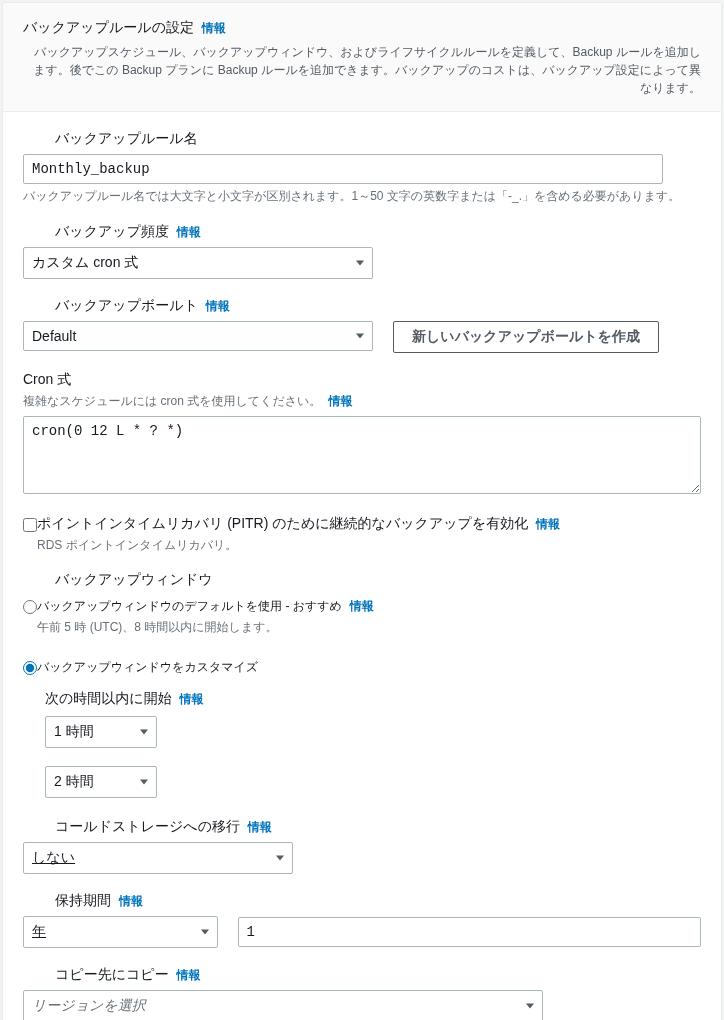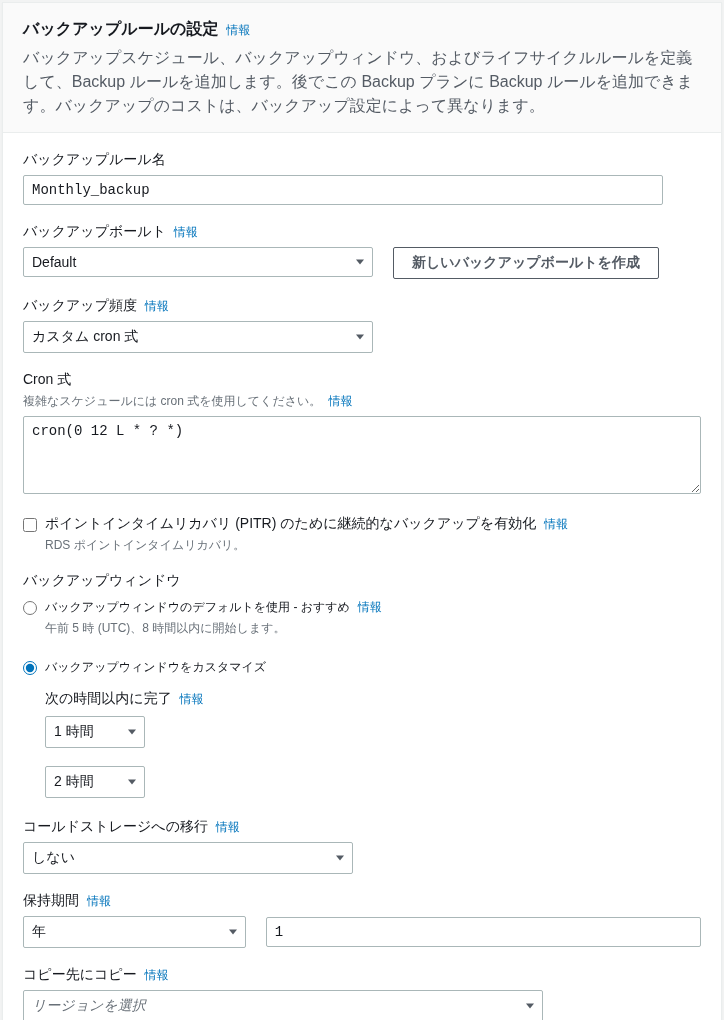--- a/index.html
+++ b/index.html
@@ -15,39 +15,40 @@
     border: 1px solid #eaeded;
     margin: 2px;
     box-shadow: 0 1px 1px rgba(0,0,0,0.05);
   }
   .panel-header {
     padding: 16px 20px 14px 20px;
     border-bottom: 1px solid #eaeded;
     background: #fafafa;
   }
   .panel-header h2 {
-    font-size: 16px;
-    font-weight: 700;
+    font-size: 14px;
+    font-weight: 400;
     display: inline;
     color: #16191f;
   }
   .panel-header .desc {
     margin-top: 6px;
-    font-size: 16px;
+    font-size: 12px;
     color: #545b64;
     line-height: 1.5;
+    text-align: right;
   }
   .panel-body { padding: 18px 20px 24px 20px; }
   .field { margin-bottom: 18px; }
-  .label { font-size: 14px; font-weight: 400; color: #16191f; margin-bottom: 6px; }
+  .label { font-size: 14px; font-weight: 400; color: #16191f; margin-bottom: 6px; margin-left: 32px; }
   .sublabel { font-size: 14px; color: #16191f; margin-bottom: 4px; }
   .info-link {
     color: #0073bb;
     font-size: 12px;
-    font-weight: 400;
+    font-weight: 700;
     margin-left: 4px;
     cursor: pointer;
     text-decoration: none;
   }
   .helper { font-size: 12px; color: #687078; margin-top: 4px; line-height: 1.4; }
   input[type="text"], textarea {
     width: 100%;
     border: 1px solid #aab7b8;
     border-radius: 2px;
     padding: 6px 8px;
@@ -63,22 +64,22 @@
     border: 1px solid #aab7b8;
     border-radius: 2px;
     background: #fff;
     padding: 6px 28px 6px 8px;
     font-size: 14px;
     cursor: pointer;
     display: inline-block;
   }
   .select.placeholder { color: #687078; font-style: italic; }
   .select.w350 { width: 350px; }
-  .select.w330 { width: 330px; }
-  .select.w100 { width: 100px; }
+  .select.w330 { width: 270px; text-decoration: underline; }
+  .select.w100 { width: 112px; }
   .select.w520 { width: 520px; }
   .caret {
     position: absolute; right: 8px; top: 50%; transform: translateY(-50%);
     width: 0; height: 0;
     border-left: 4px solid transparent;
     border-right: 4px solid transparent;
     border-top: 5px solid #545b64;
   }
   .btn {
     border: 1px solid #545b64;
@@ -87,21 +88,21 @@
     font-size: 14px;
     font-weight: 700;
     color: #545b64;
     border-radius: 2px;
     cursor: pointer;
     white-space: nowrap;
   }
   .checkbox-row, .radio-row {
     display: flex;
     align-items: flex-start;
-    gap: 8px;
+    gap: 0;
     margin-bottom: 6px;
   }
   .checkbox-row input[type="checkbox"],
   .radio-row input[type="radio"] {
     margin-top: 3px;
     accent-color: #0073bb;
     width: 14px; height: 14px;
   }
   .radio-row .rl { font-size: 12px; }
   .section-gap { margin-top: 20px; }
@@ -119,44 +120,45 @@
     <h2>バックアップルールの設定</h2>
     <a class="info-link">情報</a>
     <div class="desc">バックアップスケジュール、バックアップウィンドウ、およびライフサイクルルールを定義して、Backup ルールを追加します。後でこの Backup プランに Backup ルールを追加できます。バックアップのコストは、バックアップ設定によって異なります。</div>
   </div>
 
   <div class="panel-body">
 
     <div class="field">
       <div class="label">バックアップルール名</div>
       <input type="text" class="text-input-lg" value="Monthly_backup" style="">
+      <div class="helper">バックアップルール名では大文字と小文字が区別されます。1～50 文字の英数字または「-_.」を含める必要があります。</div>
+    </div>
+
+    <div class="field">
+      <div class="label">
+        <span>バックアップ頻度</span>
+        <a class="info-link">情報</a>
+      </div>
+      <div class="select w350">
+        <span>カスタム cron 式</span>
+        <span class="caret"></span>
+      </div>
     </div>
 
     <div class="field">
       <div class="label">
         <span>バックアップボールト</span>
         <a class="info-link">情報</a>
       </div>
       <div class="row">
         <div class="select w350">
           <span>Default</span>
           <span class="caret"></span>
         </div>
         <button class="btn">新しいバックアップボールトを作成</button>
-      </div>
-    </div>
-
-    <div class="field">
-      <div class="label">
-        <span>バックアップ頻度</span>
-        <a class="info-link">情報</a>
-      </div>
-      <div class="select w350">
-        <span>カスタム cron 式</span>
-        <span class="caret"></span>
       </div>
     </div>
 
     <div class="field">
       <div class="sublabel">Cron 式</div>
       <div class="helper" style="margin-top:0;margin-bottom:6px;">
         <span>複雑なスケジュールには cron 式を使用してください。</span>
         <a class="info-link">情報</a>
       </div>
       <textarea rows="4" style="">cron(0 12 L * ? *)</textarea>
@@ -188,21 +190,21 @@
       <div class="radio-row" style="margin-top:22px;">
         <input type="radio" name="bw" checked="" style="">
         <div>
           <span class="rl">バックアップウィンドウをカスタマイズ</span>
         </div>
       </div>
 
       <div class="sub-indent">
         <div class="subfield">
           <div class="sublabel">
-            <span>次の時間以内に完了</span>
+            <span>次の時間以内に開始</span>
             <a class="info-link">情報</a>
           </div>
           <div class="select w100 mt4">
             <span>1 時間</span>
             <span class="caret"></span>
           </div>
         </div>
 
         <div class="subfield">
           <div class="select w100 mt4">

